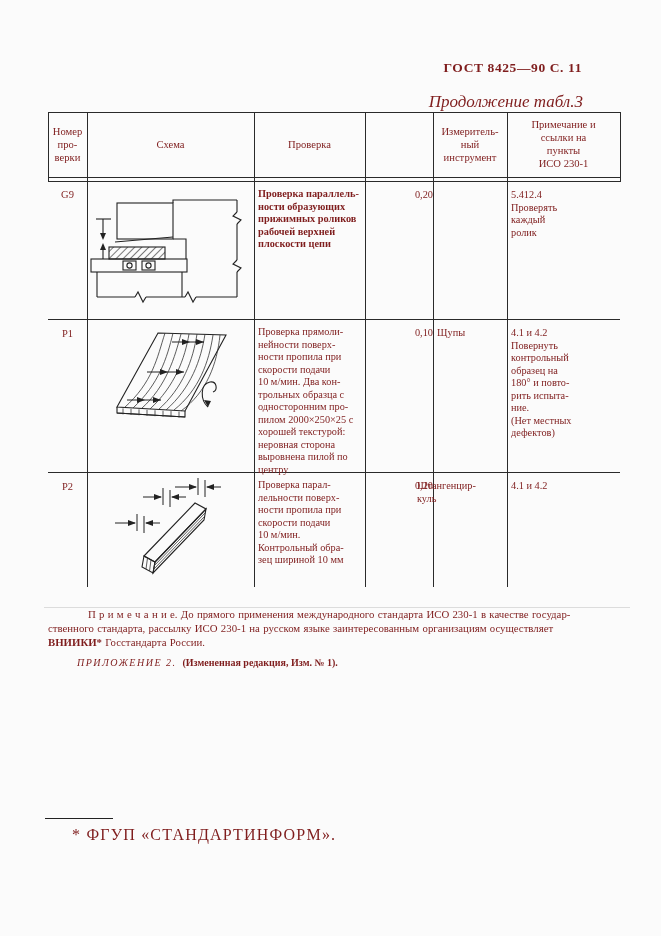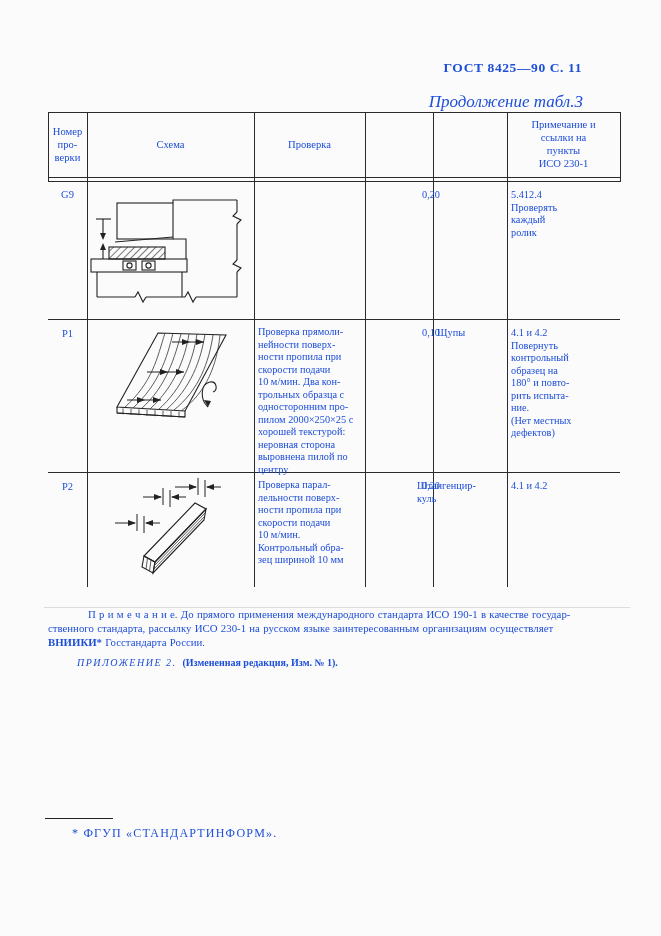--- a/index.html
+++ b/index.html
@@ -1,42 +1,42 @@
 <!DOCTYPE html>
 <html><head>
 <meta charset="utf-8">
 <style>
   html,body{margin:0;padding:0;}
   .page{
     position:relative;width:661px;height:936px;background:#fbfbfb;
-    font-family:"Liberation Serif","DejaVu Serif",serif;color:#1d4ed8;
+    font-family:"Liberation Serif","DejaVu Serif",serif;color:#7f1d1d;
     overflow:hidden;
   }
   .abs{position:absolute;}
   .doc-title{top:60px;right:79px;font-weight:bold;font-size:13.5px;letter-spacing:.6px;}
   .tbl-caption{top:92px;right:78px;font-style:italic;font-size:17px;}
   .hline{position:absolute;height:1px;background:#2a2a2a;}
   .vline{position:absolute;width:1px;background:#2a2a2a;}
   .faintline{position:absolute;height:1px;background:#dcdcdc;}
   .hcell{
     position:absolute;top:113px;height:62px;display:flex;align-items:center;justify-content:center;
     text-align:center;font-size:10.6px;line-height:13px;white-space:pre-line;
   }
   .cell{position:absolute;font-size:10.3px;line-height:12.5px;white-space:pre-line;}
-  .cell.center{text-align:center;padding-left:32px;}
+  .cell.center{text-align:right;}
   .cell.b{font-weight:bold;}
   .rowid{position:absolute;width:39px;text-align:center;font-size:10.5px;}
   .schema{position:absolute;}
   .note-para{position:absolute;left:48px;top:608px;width:574px;font-size:10.8px;line-height:13.8px;word-spacing:.6px;}
   .note-para .ln1{padding-left:40px;}
   .appendix{position:absolute;left:77px;top:657px;font-size:10px;}
   .appendix .it{font-style:italic;letter-spacing:1.5px;}
   .appendix .bd{font-weight:bold;margin-left:6px;}
   .footnote-rule{position:absolute;left:45px;top:818px;width:68px;height:1px;background:#222;}
-  .footnote{position:absolute;left:72px;top:826px;font-size:12px;letter-spacing:1.2px;}
+  .footnote{position:absolute;left:72px;top:826px;font-size:16px;letter-spacing:1.2px;}
   svg{display:block;}
 </style>
 </head>
 <body>
 
 <div class="page">
 
   <div class="abs doc-title">ГОСТ 8425—90 С. 11</div>
   <div class="abs tbl-caption">Продолжение табл.3</div>
 
@@ -59,20 +59,23 @@
   <div class="vline" style="left:254px;top:181px;height:406px;"></div>
   <div class="vline" style="left:365px;top:181px;height:406px;"></div>
   <div class="vline" style="left:433px;top:181px;height:406px;"></div>
   <div class="vline" style="left:507px;top:181px;height:406px;"></div>
 
   <div class="hcell" style="left:48px;width:39px;">Номер
 про-
 верки</div>
   <div class="hcell" style="left:87px;width:167px;">Схема</div>
   <div class="hcell" style="left:254px;width:111px;">Проверка</div>
+  <div class="hcell" style="left:433px;width:74px;">Измеритель-
+ный
+инструмент</div>
   <div class="hcell" style="left:507px;width:113px;text-align:center;">Примечание и
 ссылки на
 пункты
 ИСО  230-1</div>
 
   <div class="rowid" style="left:48px;top:189px;">G9</div>
 
   <div class="schema" style="left:87px;top:181px;">
     <svg width="167" height="138" viewBox="0 0 167 138">
       <defs>
@@ -105,20 +108,25 @@
         <polyline points="109,116 150,116"></polyline>
         <line x1="9" y1="38" x2="24" y2="38"></line>
         <line x1="16" y1="38" x2="16" y2="54"></line>
         <line x1="16" y1="78" x2="16" y2="66"></line>
       </g>
       <polygon points="16,59 13,52 19,52" fill="#222"></polygon>
       <polygon points="16,62 13,69 19,69" fill="#222"></polygon>
     </svg>
   </div>
 
+  <div class="cell b" style="left:258px;top:188px;width:102px;">Проверка параллель-
+ности образующих
+прижимных роликов
+рабочей верхней
+плоскости цепи</div>
   <div class="cell center" style="left:365px;top:189px;width:68px;">0,20</div>
   <div class="cell" style="left:511px;top:189px;width:106px;">5.412.4
 Проверять
 каждый
 ролик</div>
 
   <div class="rowid" style="left:48px;top:328px;">P1</div>
 
   <div class="schema" style="left:87px;top:320px;">
     <svg width="167" height="151" viewBox="0 0 167 151">
@@ -229,21 +237,21 @@
 скорости подачи
 10 м/мин.
 Контрольный обра-
 зец шириной 10 мм</div>
   <div class="cell center" style="left:365px;top:480px;width:68px;">0,20</div>
   <div class="cell" style="left:417px;top:480px;width:67px;font-family:Liberation Serif, serif;">Штангенцир-
 куль</div>
   <div class="cell" style="left:511px;top:480px;width:106px;">4.1 и 4.2</div>
 
   <div class="note-para">
-    <div class="ln1">П р и м е ч а н и е.  До  прямого  применения  международного  стандарта  ИСО   190-1  в  качестве  государ-</div>
+    <div class="ln1">П р и м е ч а н и е.  До  прямого  применения  международного  стандарта  ИСО   230-1  в  качестве  государ-</div>
     <div>ственного стандарта, рассылку ИСО  230-1 на русском языке заинтересованным организациям осуществляет</div>
     <div><b>ВНИИКИ*</b><span> Госстандарта России.</span></div>
   </div>
 
   <div class="appendix">
     <span class="it">ПРИЛОЖЕНИЕ  2.</span><span class="bd">(Измененная редакция, Изм. № 1).</span>
   </div>
 
   <div class="footnote-rule"></div>
   <div class="footnote">* ФГУП «СТАНДАРТИНФОРМ».</div>

